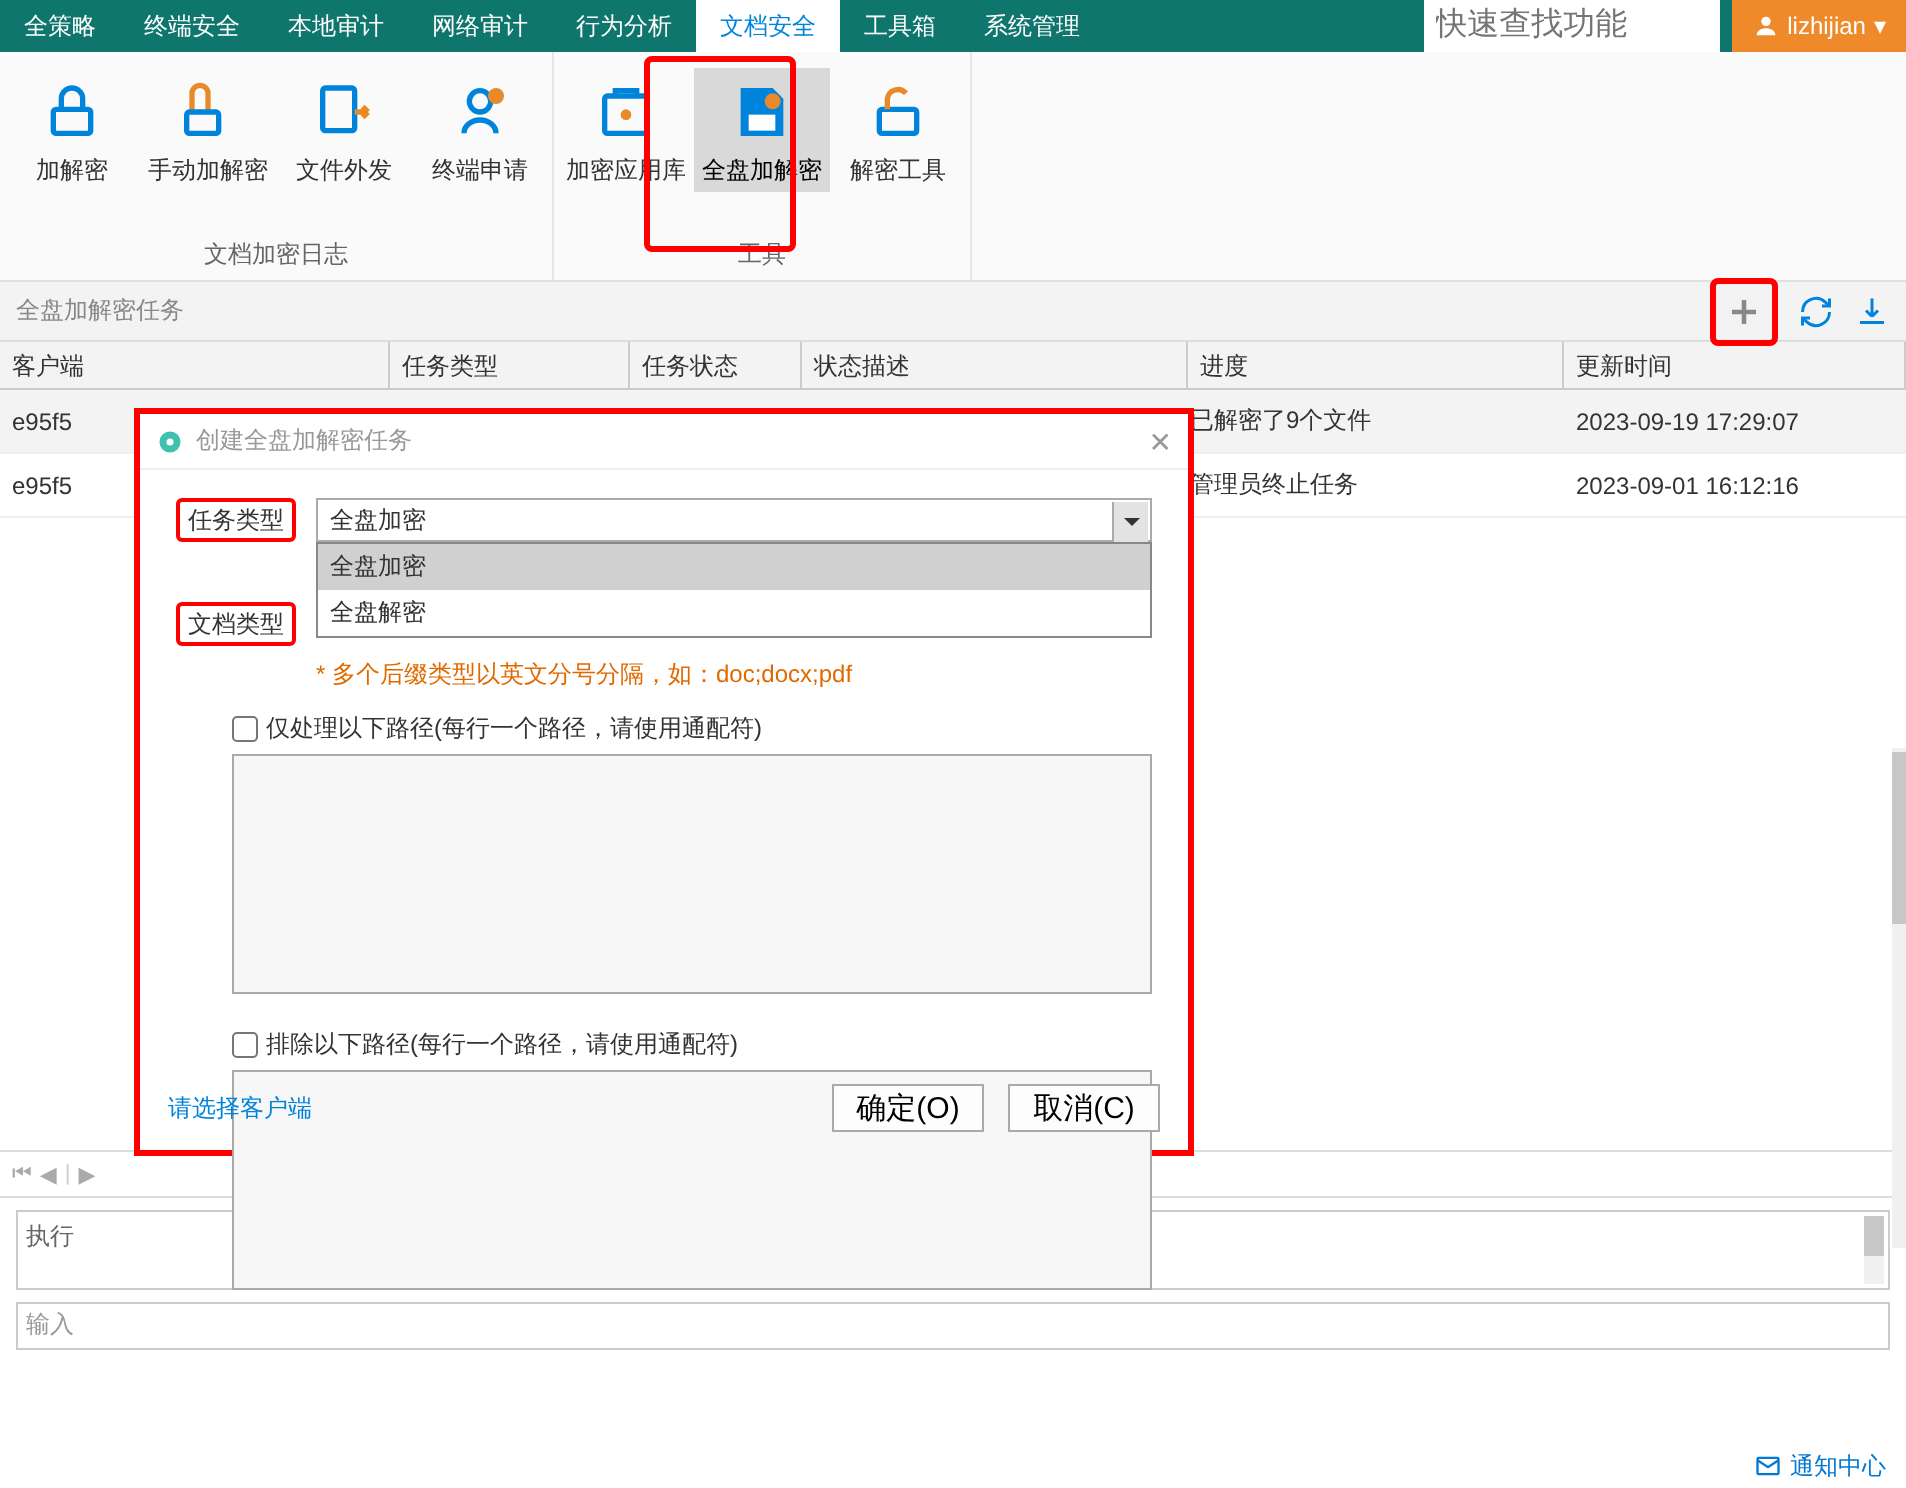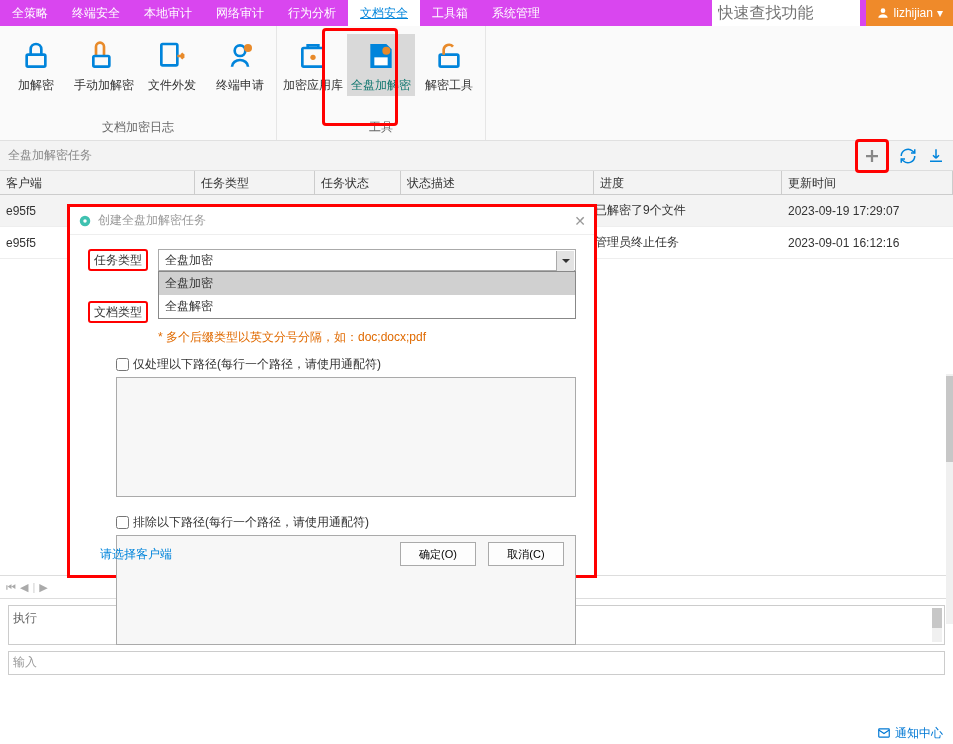--- a/index.html
+++ b/index.html
@@ -1,33 +1,33 @@
 <!DOCTYPE html>
 <html><head>
 <meta charset="utf-8">
 <style>
 * { box-sizing: border-box; margin: 0; padding: 0; }
 body { font-family: "Microsoft YaHei", sans-serif; font-size: 12px; color: #333; background: #fff; width: 953px; height: 744px; overflow: hidden; position: relative; }
 
 
-.topbar { background: #d946ef; height: 26px; display: flex; align-items: center; color: #fff; justify-content: center; }
+.topbar { background: #0f766e; height: 26px; display: flex; align-items: center; color: #fff; justify-content: center; }
 .topmenu { display: flex; flex: 1; }
 .topmenu-item { padding: 5px 12px; cursor: pointer; font-size: 12px; }
-.topmenu-item.active { background: #fff; color: #0084db; text-decoration: underline; }
+.topmenu-item.active { background: #fff; color: #0084db; }
 .search-box { width: 148px; height: 20px; background: #fff; margin-right: 6px; border: none; padding: 18px 6px; font-size: 16px; color: #999; }
 .user-area { background: #ef8a2a; height: 26px; display: flex; align-items: center; padding: 0 10px; color: #fff; font-size: 12px; gap: 4px; }
 .user-area svg { width: 14px; height: 14px; }
 
 
 .ribbon { background: #fafafa; border-bottom: 1px solid #e0e0e0; height: 115px; display: flex; position: relative; }
 .ribbon-group { display: flex; flex-direction: column; align-items: center; border-right: 1px solid #e6e6e6; padding: 0 2px; }
 .ribbon-group-items { display: flex; flex: 1; align-items: flex-start; padding-top: 8px; }
 .ribbon-group-label { font-size: 12px; color: #666; padding: 2px 0 4px; }
 .ribbon-btn { display: flex; flex-direction: column; align-items: center; width: 68px; padding: 4px 2px; cursor: pointer; justify-content: flex-end; }
-.ribbon-btn.active { background: #d9d9d9; color: #0f766e; }
+.ribbon-btn.active { background: #d9d9d9; color: #000000; }
 .ribbon-btn .icon { width: 36px; height: 36px; margin-bottom: 4px; display: flex; align-items: center; justify-content: center; }
 .ribbon-btn .label { font-size: 12px; text-align: center; line-height: 14px; }
 .ribbon-highlight { position: absolute; border: 3px solid #ff0000; border-radius: 4px; top: 2px; left: 322px; width: 76px; height: 98px; pointer-events: none; }
 
 
 .panel-header { background: #f3f3f3; border-bottom: 1px solid #ddd; height: 30px; display: flex; align-items: center; padding: 0 8px; color: #888; position: relative; }
 .panel-actions { margin-left: auto; display: flex; gap: 10px; align-items: center; }
 .panel-actions svg { cursor: pointer; }
 .plus-highlight { border: 3px solid #ff0000; border-radius: 4px; width: 34px; height: 34px; display: flex; align-items: center; justify-content: center; }
 
@@ -65,24 +65,24 @@
 .dropdown-arrow { position: absolute; right: 1px; top: 1px; width: 18px; height: 20px; background: #e3e3e3; border-left: 1px solid #aaa; display: flex; align-items: center; justify-content: center; }
 .dropdown-arrow::after { content: ""; border-left: 4px solid transparent; border-right: 4px solid transparent; border-top: 4px solid #333; }
 .dropdown-list { position: absolute; top: 22px; left: 0; right: 0; background: #fff; border: 1px solid #888; z-index: 10; }
 .dropdown-list .opt { padding: 3px 6px; font-size: 12px; cursor: pointer; }
 .dropdown-list .opt.sel { background: #d0d0d0; }
 .form-input { flex: 1; height: 22px; border: 1px solid #aaa; padding: 2px 6px; font-size: 12px; }
 .hint { color: #e06a00; font-size: 12px; margin-left: 70px; margin-top: -6px; margin-bottom: 10px; }
 .checkbox-row { display: flex; align-items: center; margin: 6px 0 4px 28px; font-size: 12px; }
 .checkbox-row input { margin-right: 4px; }
 .textarea-box { margin-left: 28px; width: 460px; height: 120px; border: 1px solid #aaa; background: #f7f7f7; resize: none; font-size: 12px; padding: 4px; }
-.dialog-footer { position: absolute; bottom: 0; left: 0; right: 0; height: 42px; display: flex; align-items: center; padding: 0 30px; }
+.dialog-footer { position: absolute; bottom: 0; left: 0; right: 0; height: 42px; display: flex; align-items: center; padding: 0 14px; }
 .select-client { color: #0084db; font-size: 12px; cursor: pointer; }
 .dialog-footer .btns { margin-left: auto; display: flex; gap: 12px; }
-.dlg-btn { width: 76px; height: 24px; border: 1px solid #aaa; background: #fdfdfd; font-size: 11px; cursor: pointer; }
+.dlg-btn { width: 76px; height: 24px; border: 1px solid #aaa; background: #fdfdfd; font-size: 15px; cursor: pointer; }
 
 .side-scroll { position: absolute; right: 0; top: 374px; width: 7px; height: 250px; background: #f0f0f0; }
 .side-scroll .thumb { width: 7px; height: 86px; background: #c7c7c7; margin-top: 2px; }
 </style>
 </head>
 <body>
 
 <div class="topbar">
   <div class="topmenu">
     <div class="topmenu-item">全策略</div>

